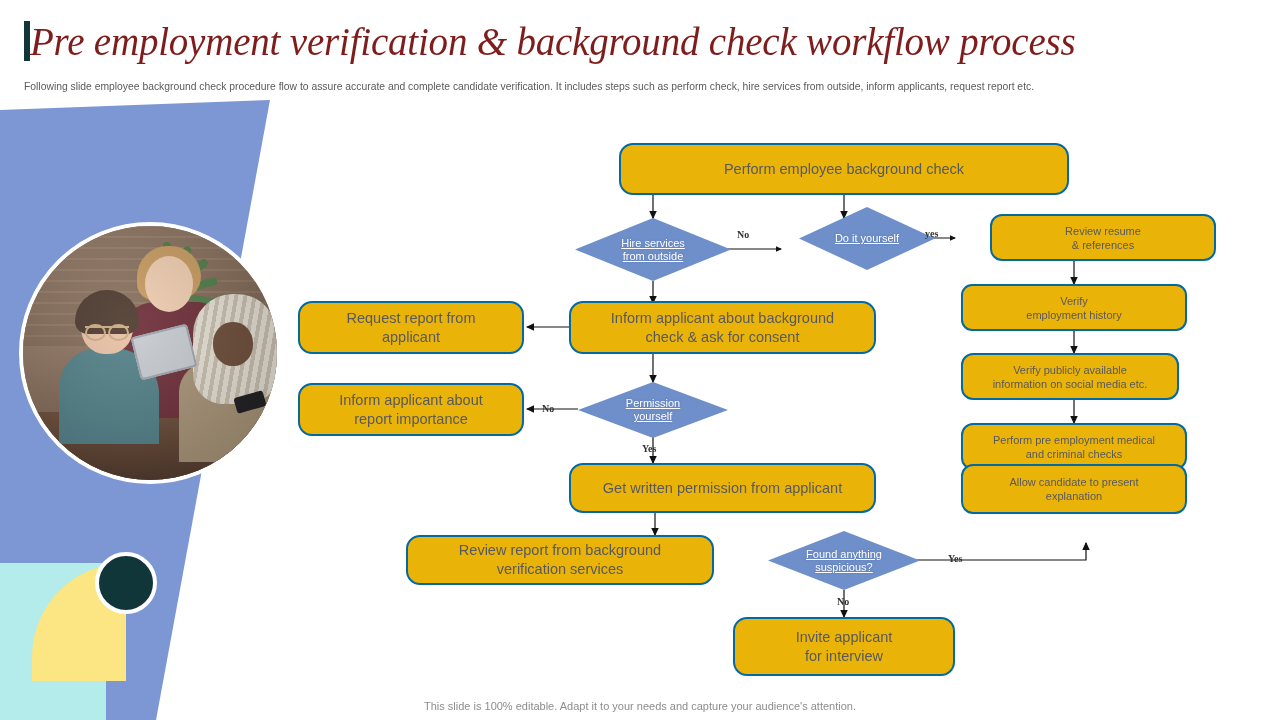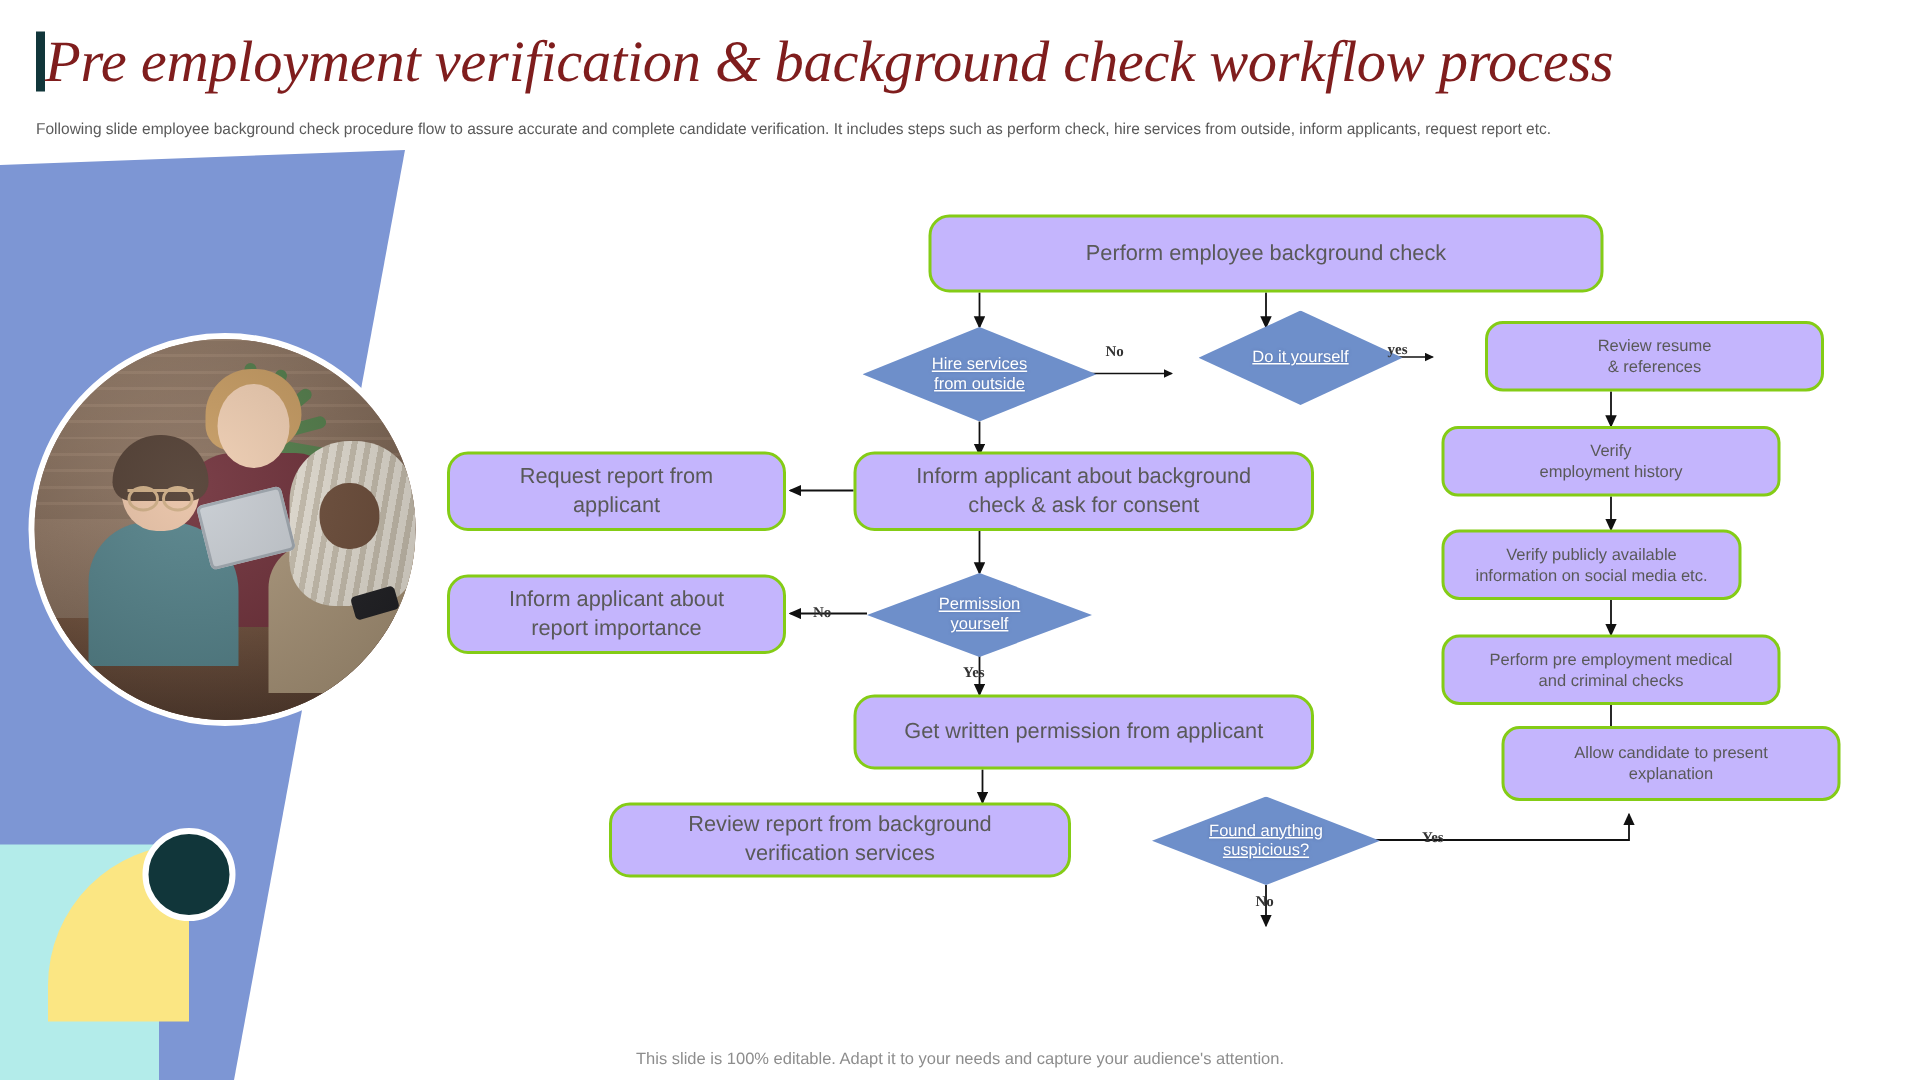--- a/index.html
+++ b/index.html
@@ -83,21 +83,21 @@
     position:absolute;left:24px;top:79px;width:1190px;
     font-size:10.5px;color:#5a5a5a;line-height:14px;white-space:nowrap;
     transform:scaleX(.985);transform-origin:left center;
   }
   .footer{
     position:absolute;left:0;top:700px;width:1280px;text-align:center;
     font-size:11px;color:#8d8d8d;
   }
   .node{position:absolute;box-sizing:border-box;display:flex;align-items:center;justify-content:center;text-align:center;}
   .box{
-    background:#c4b5fd;border:2px solid #84cc16;border-radius:12px;
+    background:#eab308;border:2px solid #0369a1;border-radius:12px;
     color:#595959;line-height:15px;padding:2px 8px;
   }
   .box.big{font-size:14.5px;line-height:19px;border-radius:14px;}
   .box.small{font-size:11px;line-height:14px;}
   .diamond{color:#ffffff;font-size:11px;line-height:13px;text-decoration:underline;}
   .diamond .dshape{position:absolute;inset:0;background:#6e8fca;
     clip-path:polygon(50% 0,100% 50%,50% 100%,0 50%);}
   .diamond .dtext{position:relative;z-index:2;text-shadow:0 0 2px rgba(80,100,150,.5);}
 
   .edgelabel{position:absolute;font-family:"Liberation Serif",serif;font-weight:700;
@@ -214,29 +214,29 @@
   </div>
 
   <div class="node box small" style="left:961px;top:214px;width:226px;height:47px;margin-left:29px;">
     <span style="white-space:pre-line">Review resume
 &amp; references</span>
   </div>
   <div class="node box small" style="left:961px;top:284px;width:226px;height:47px;border-radius:11px;">
     <span style="white-space:pre-line">Verify
 employment history</span>
   </div>
-  <div class="node box small" style="left:961px;top:353px;width:200px;height:47px;">
+  <div class="node box small" style="left:961px;top:353px;width:218px;height:47px;">
     <span style="white-space:pre-line">Verify  publicly available
 information on social media etc.</span>
   </div>
   <div class="node box small" style="left:961px;top:423px;width:226px;height:47px;">
     <span style="white-space:pre-line">Perform pre employment medical
 and criminal checks</span>
   </div>
-  <div class="node box small" style="left:961px;top:484px;width:226px;height:50px;margin-left:40px;">
+  <div class="node box small" style="left:961px;top:464px;width:226px;height:50px;">
     <span style="white-space:pre-line">Allow candidate to present
 explanation</span>
   </div>
 
   <div class="node box big" style="left:298px;top:301px;width:226px;height:53px;">
     <span style="white-space:pre-line">Request report from
 applicant</span>
   </div>
 
   <div class="node box big" style="left:569px;top:301px;width:307px;height:53px;">
@@ -263,20 +263,24 @@
     <span style="white-space:pre-line">Review report from background
 verification services</span>
   </div>
 
   <div class="node diamond" style="left:768px;top:531px;width:152px;height:59px;">
     <div class="dshape"></div>
     <div class="dtext" style="white-space:pre-line">Found anything
 suspicious?</div>
   </div>
 
+  <div class="node box big" style="left:733px;top:617px;width:222px;height:59px;">
+    <span style="white-space:pre-line">Invite applicant
+for interview</span>
+  </div>
 
   <div class="edgelabel" style="left:737px;top:229px;">No</div>
   <div class="edgelabel" style="left:925px;top:228px;">yes</div>
   <div class="edgelabel" style="left:542px;top:403px;">No</div>
   <div class="edgelabel" style="left:642px;top:443px;">Yes</div>
   <div class="edgelabel" style="left:948px;top:553px;">Yes</div>
   <div class="edgelabel" style="left:837px;top:596px;">No</div>
 
 </div>
 

